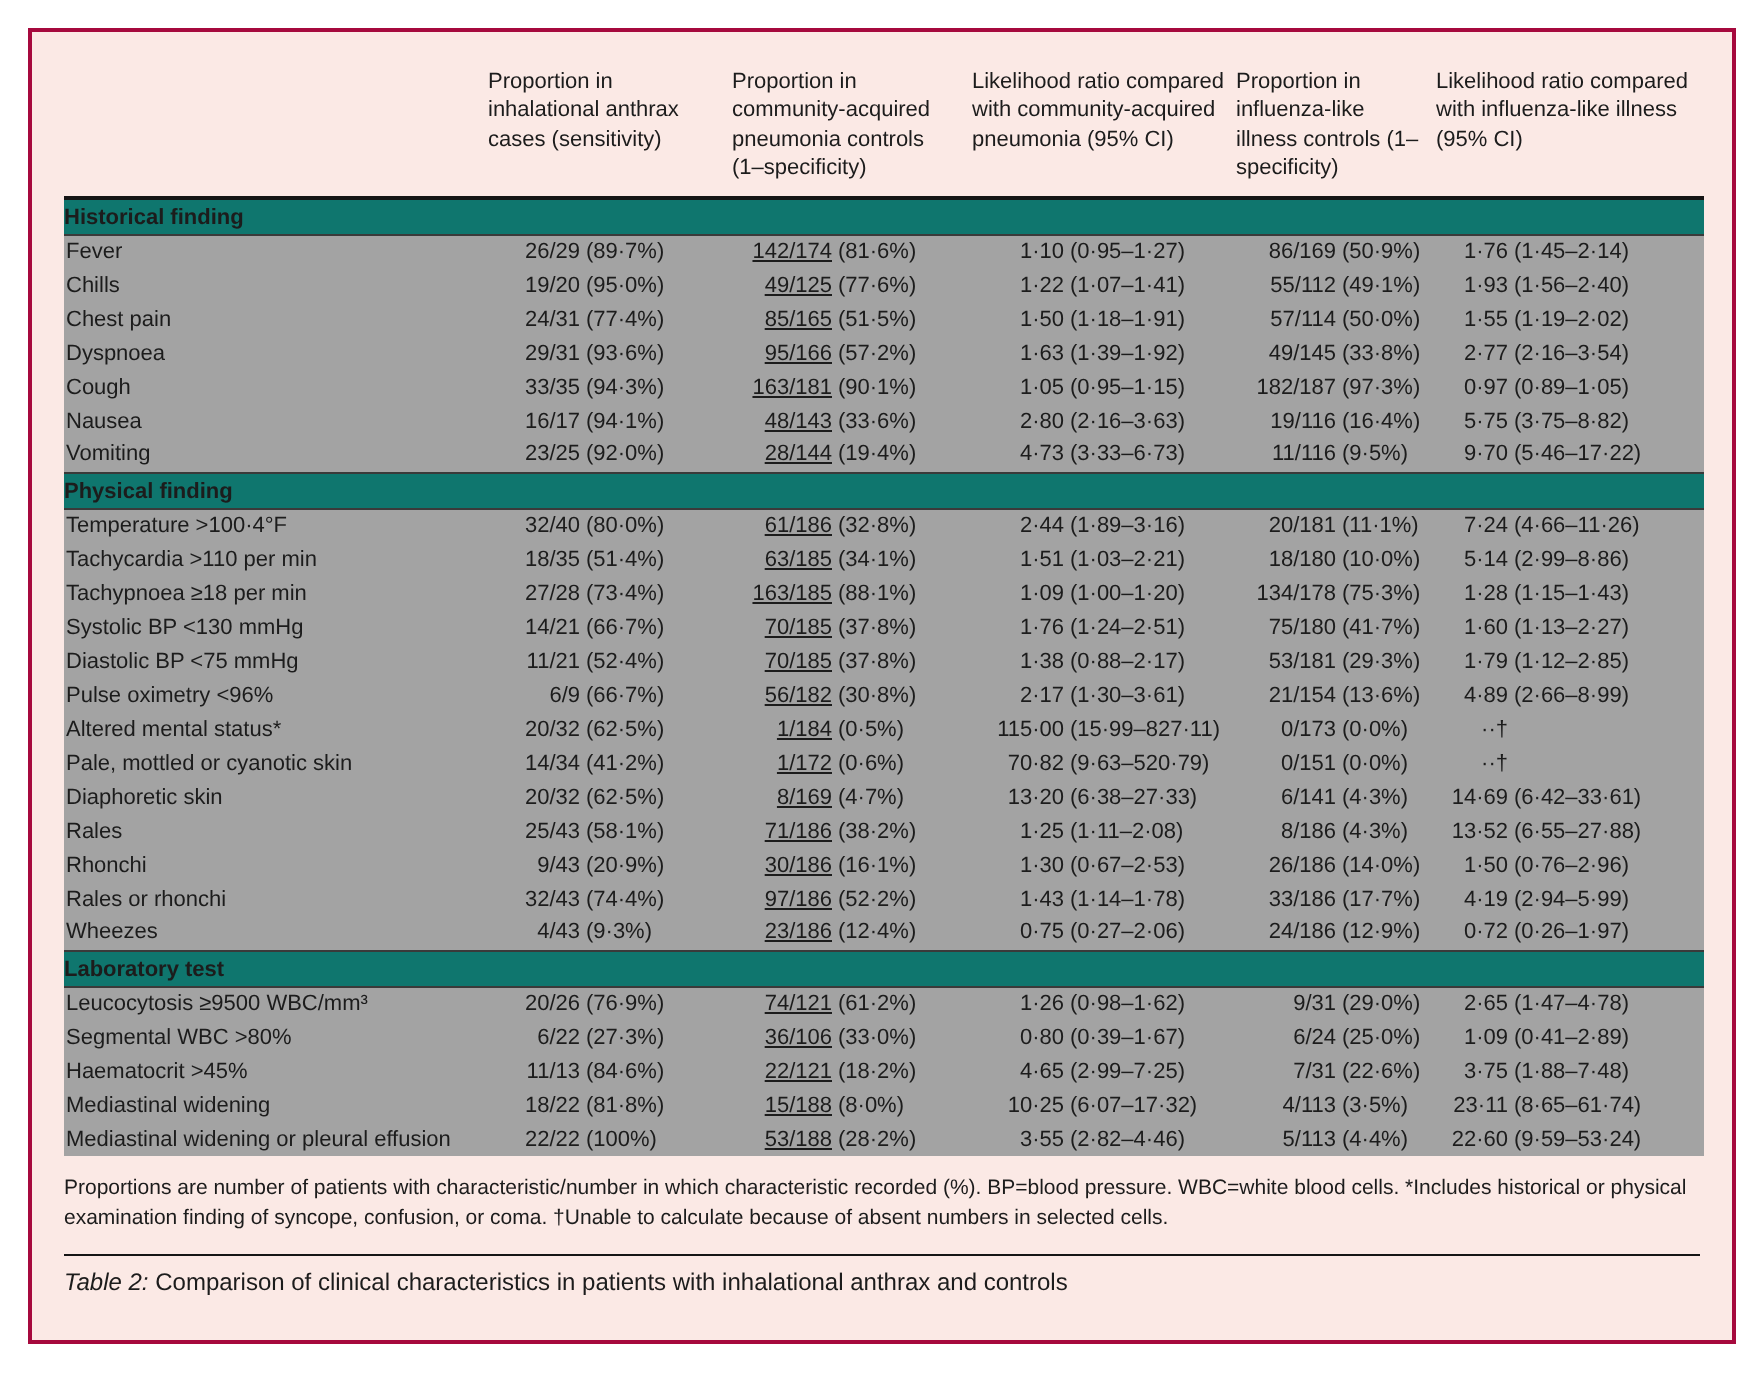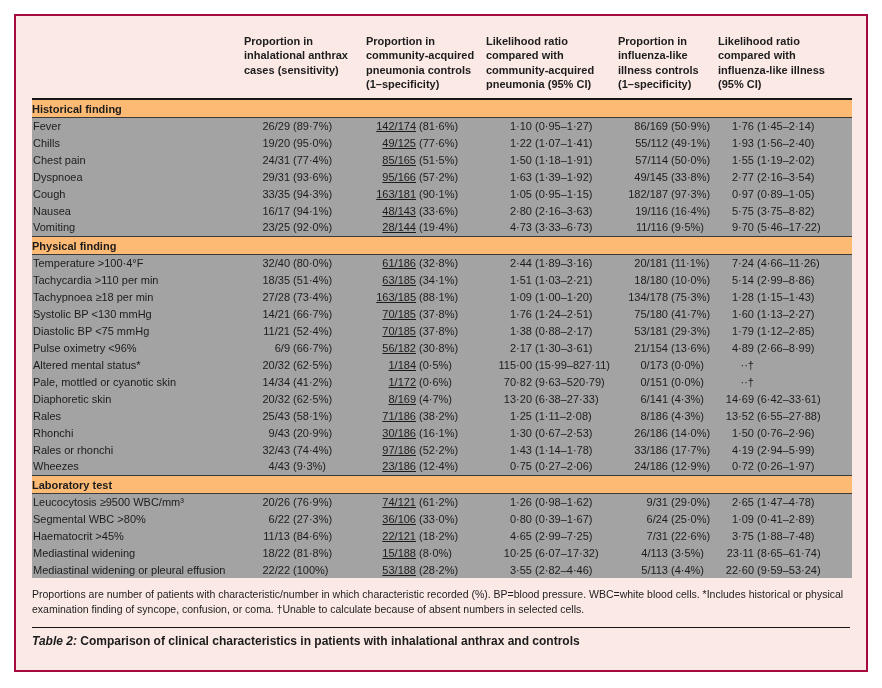--- a/index.html
+++ b/index.html
@@ -26,35 +26,35 @@
   }
   col.c0 { width: 212px; }
   col.c1 { width: 122px; }
   col.c2 { width: 120px; }
   col.c3 { width: 132px; }
   col.c4 { width: 100px; }
   col.c5 { width: 134px; }
   thead th {
     text-align: left;
     vertical-align: top;
-    font-weight: bold;
+    font-weight: normal;
     font-size: 11px;
     line-height: 1.3;
     padding: 8px 6px 7px 0;
     border-bottom: 2px solid #151515;
   }
   tbody tr.section-row th {
     text-align: left;
     font-weight: bold;
     font-size: 11px;
     height: 18px;
     padding: 2px 0 1px 0;
     border-top: 1px solid #3a3a3a;
     border-bottom: 1px solid #3a3a3a;
-    background: #fdba74;
+    background: #0f766e;
   }
   tbody tr.section-row.first th { border-top: none; }
   tbody tr.data-row { background: #a3a3a3; }
   tbody tr.data-row td {
     height: 17px;
     padding: 1px 0 0 0;
     font-size: 11px;
     line-height: 15px;
     vertical-align: middle;
     white-space: nowrap;
@@ -74,21 +74,21 @@
     line-height: 1.4;
     padding-right: 4px;
   }
   .caption-block {
     margin-top: 10px;
     border-top: 1px solid #151515;
     padding: 6px 0 0 0;
   }
   .caption {
     font-size: 12px;
-    font-weight: bold;
+    font-weight: normal;
   }
   .caption .cap-label { font-style: italic; }
 </style>
 </head>
 <body>
 
 <div class="card">
   <table>
     <colgroup>
       <col class="c0">

